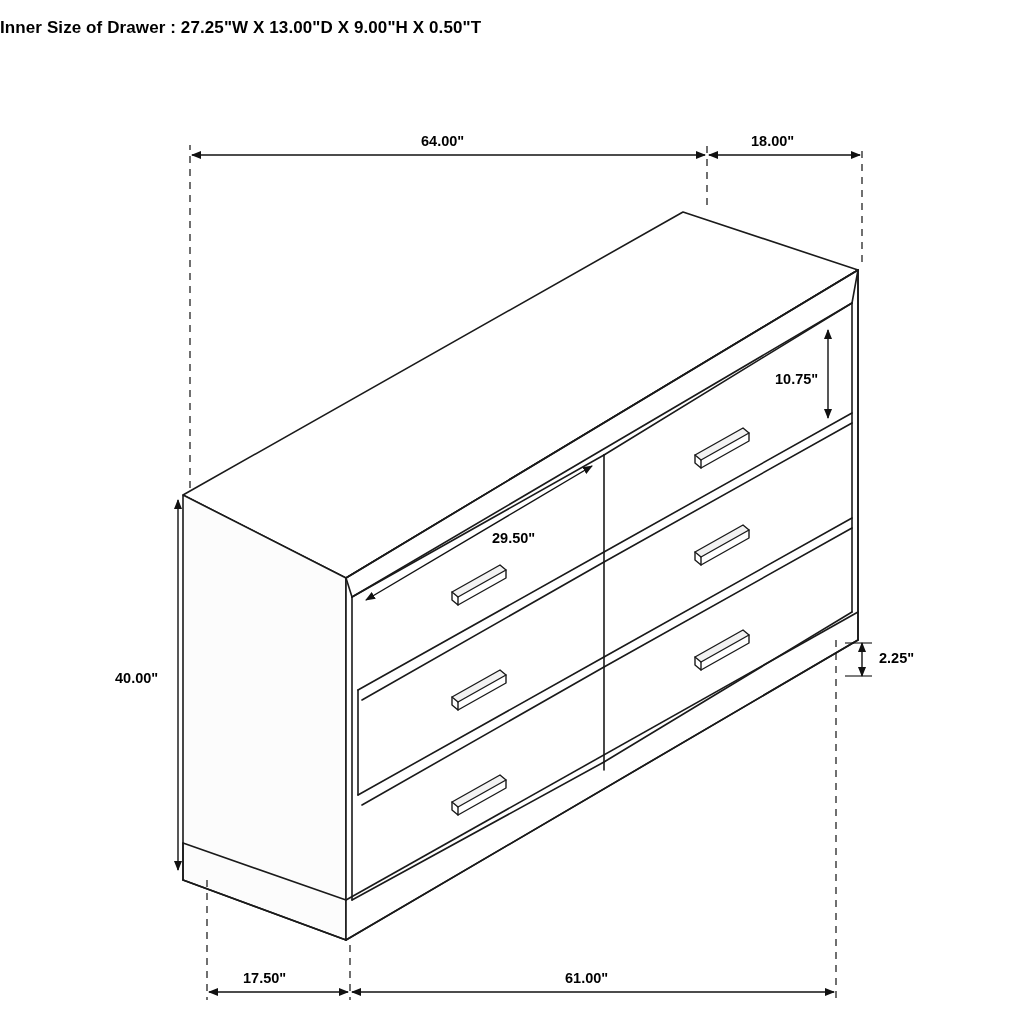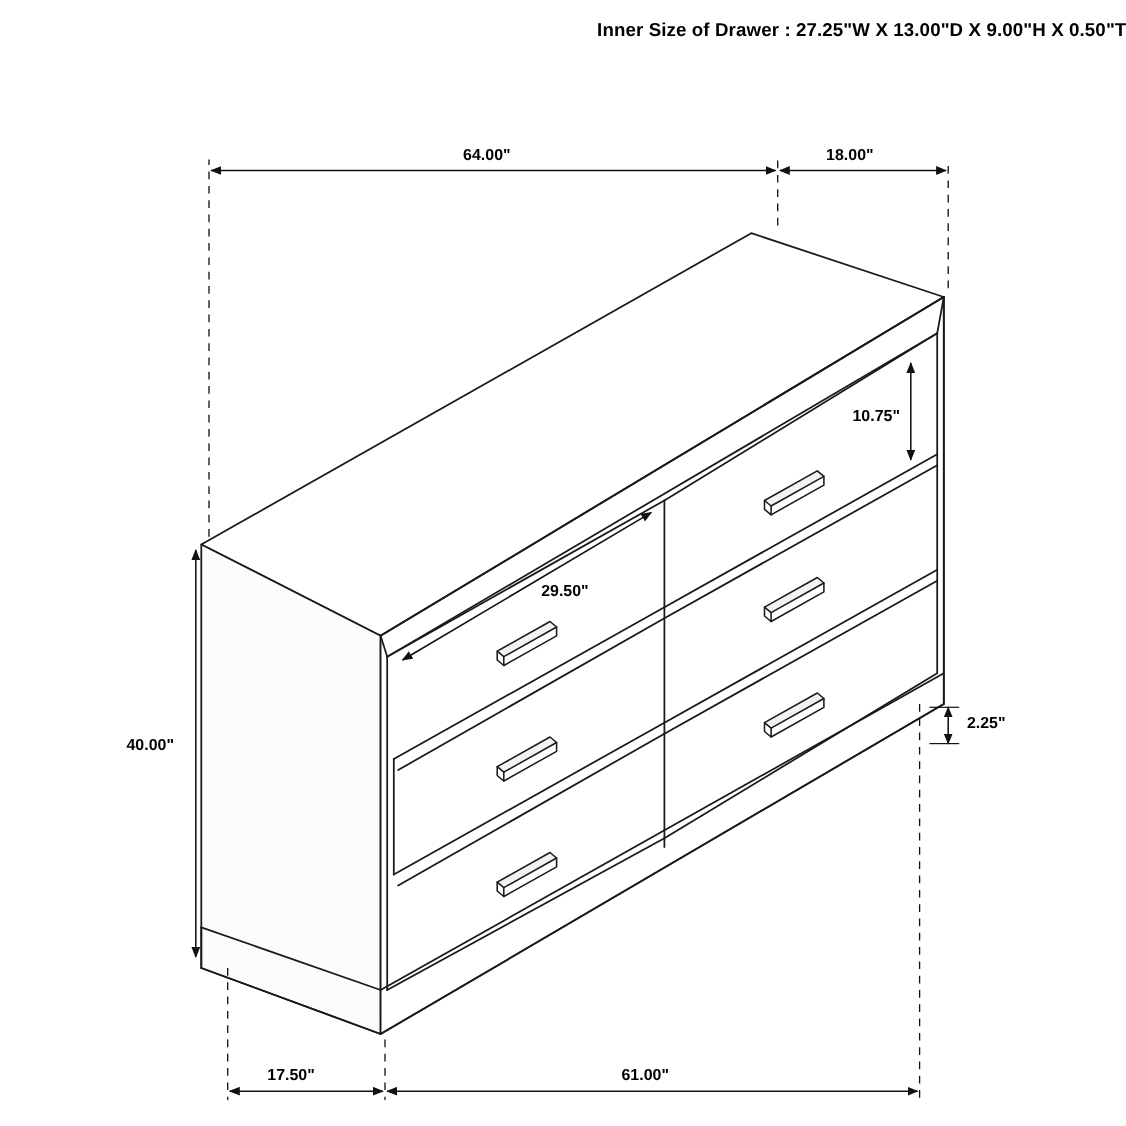--- a/index.html
+++ b/index.html
@@ -17,21 +17,21 @@
   #stage {
     position: relative;
     width: 1024px;
     height: 1024px;
   }
   #title {
     position: absolute;
     top: 18px;
     left: 0;
     width: 1024px;
-    text-align: right;
+    text-align: left;
     font-size: 17px;
     font-weight: bold;
     letter-spacing: 0.1px;
   }
   svg#drawing {
     position: absolute;
     top: 0;
     left: 0;
     width: 1024px;
     height: 1024px;

